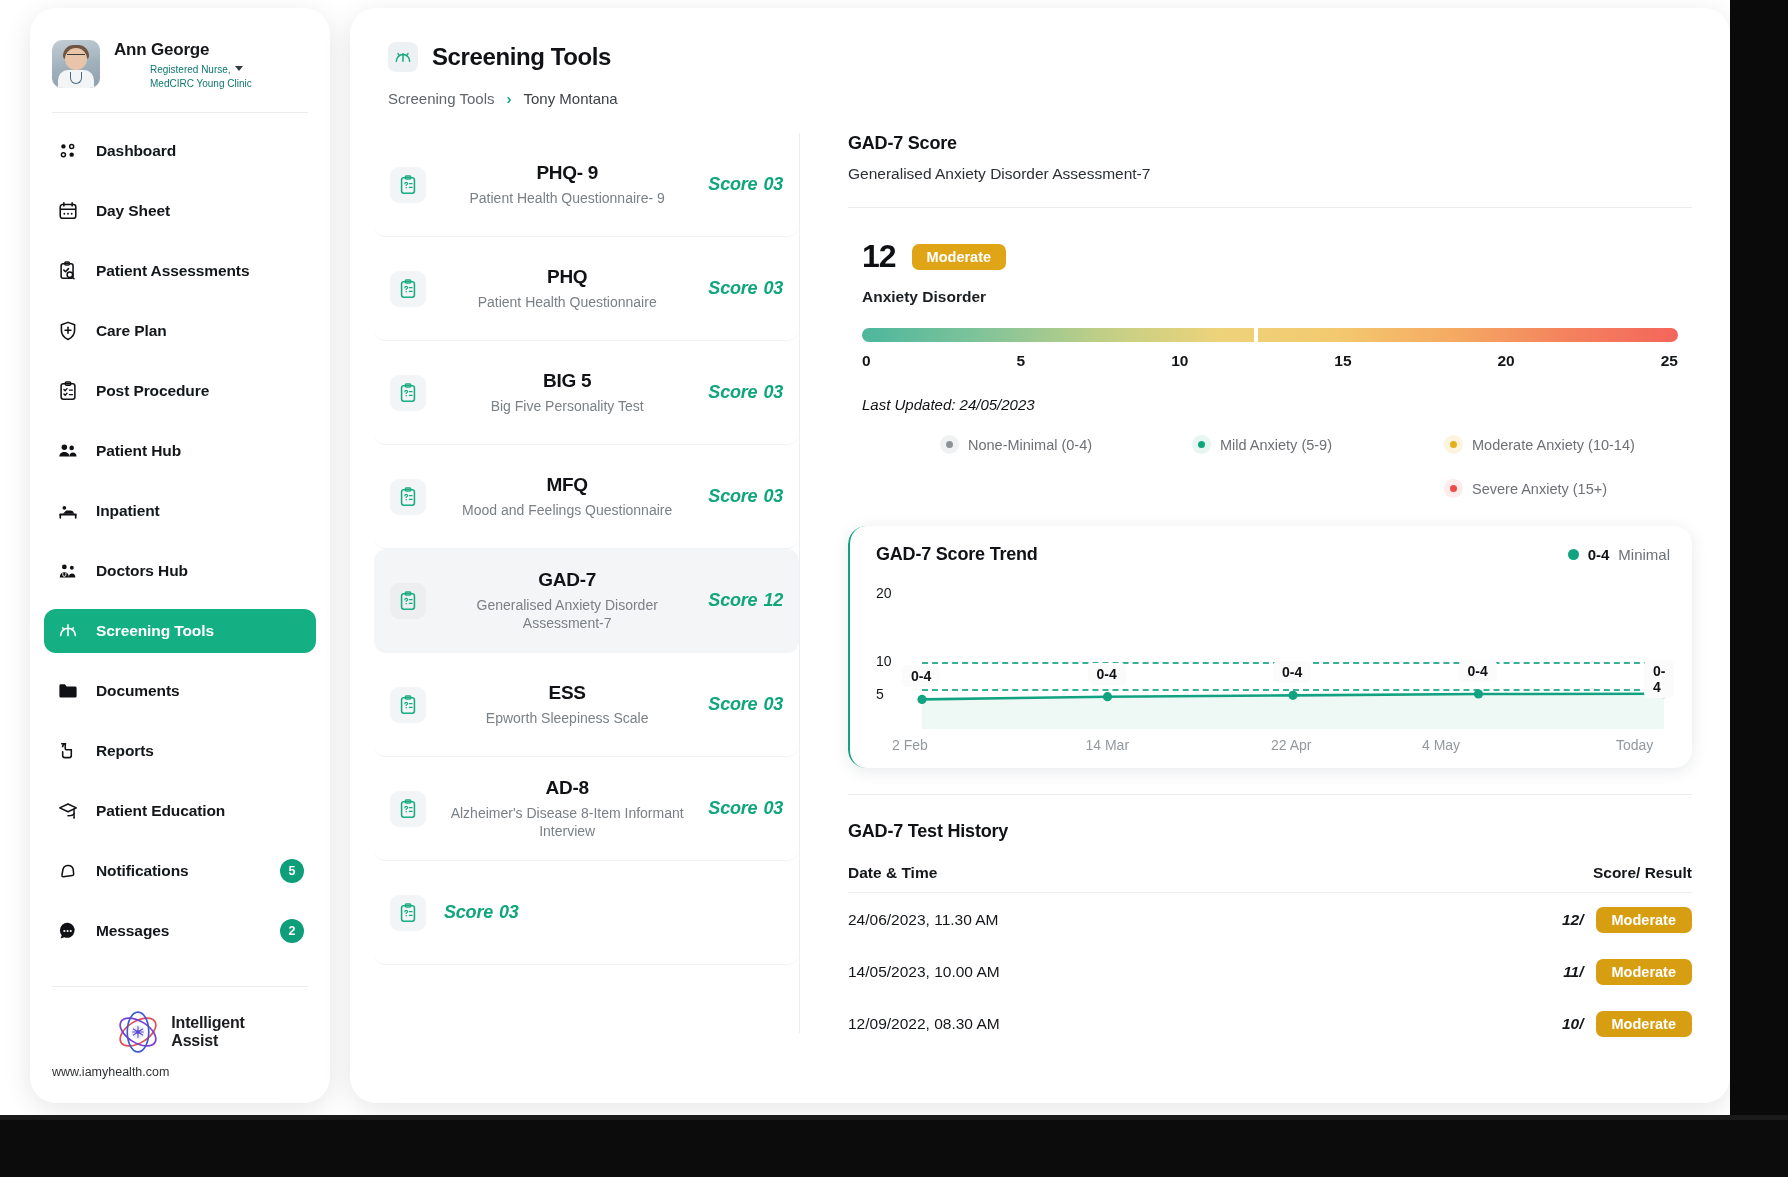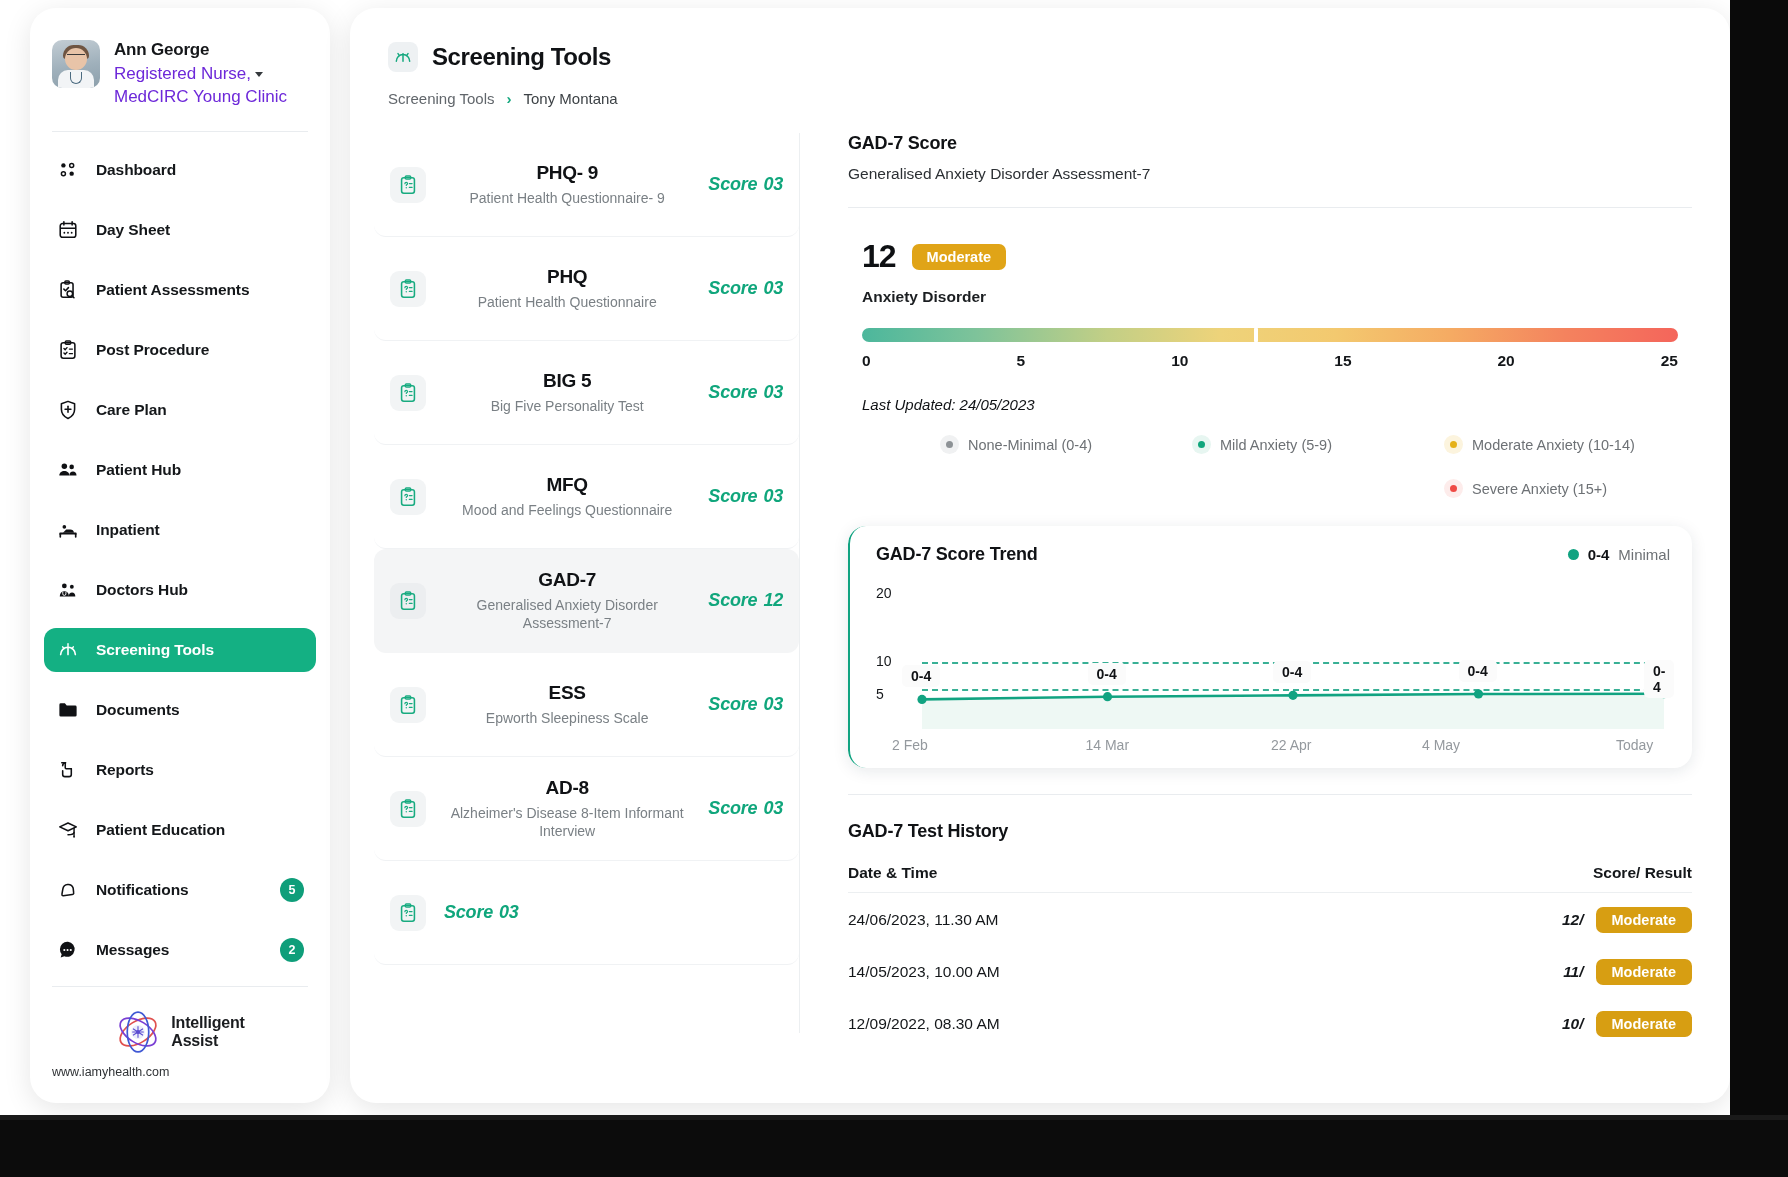--- a/index.html
+++ b/index.html
@@ -33,21 +33,21 @@
     border-radius:50%; background:#e8c4a8; }
   .avatar .hair { position:absolute; left:11px; top:5px; width:26px; height:14px;
     border-radius:13px 13px 4px 4px; background:#6f5542; }
   .avatar .glass { position:absolute; left:15px; top:14px; width:18px; height:5px;
     border-top:1.5px solid #3b3b3b; }
   .avatar .body { position:absolute; left:6px; top:30px; width:36px; height:20px;
     border-radius:10px 10px 0 0; background:#f2f4f6; }
   .avatar .stetho { position:absolute; left:18px; top:32px; width:12px; height:12px;
     border:1.5px solid #4b6b80; border-top:none; border-radius:0 0 8px 8px; }
   .pname { font-size:17px; font-weight:700; color:#15171a; letter-spacing:-.2px; }
-  .prole { font-size:17px; color:#6d28d9; margin-top:3px; line-height:1.35; }
+  .prole { font-size:10px; color:#0f766e; margin-top:3px; line-height:1.35;margin-left:36px; }
   .caret { display:inline-block; width:0;height:0;border-left:4.5px solid transparent;
     border-right:4.5px solid transparent;border-top:5px solid #35393d; margin-left:4px;
     vertical-align:2px; }
   .divider { height:1px; background:#e9ecef; margin:22px 22px 0 22px; }
 
   .nav { padding:16px 14px 0 14px; }
   .nav-item {
     display:flex; align-items:center; gap:16px;
     height:44px; padding:0 12px; border-radius:12px; margin-bottom:16px;
     cursor:pointer; position:relative;
@@ -226,39 +226,39 @@
               <path d="M7.5 11l1.8 1.8 3.2-3.4" fill="none" stroke="currentColor" stroke-width="1.7" stroke-linecap="round" stroke-linejoin="round"></path>
               <circle cx="14" cy="16" r="3" fill="none" stroke="currentColor" stroke-width="1.6"></circle>
               <line x1="16.3" y1="18.3" x2="18.5" y2="20.5" stroke="currentColor" stroke-width="1.7" stroke-linecap="round"></line>
             </svg>
           </span>
           <span class="lbl">Patient Assessments</span>
         </div>
         <div class="nav-item">
           <span class="ico">
             <svg width="22" height="22" viewBox="0 0 24 24" fill="none" stroke="none">
+              <path d="M12 2.6l7.2 2.6v6.1c0 4.6-3 8.2-7.2 10-4.2-1.8-7.2-5.4-7.2-10V5.2z" fill="none" stroke="currentColor" stroke-width="1.7" stroke-linejoin="round"></path>
+              <line x1="12" y1="8" x2="12" y2="14.5" stroke="currentColor" stroke-width="1.7" stroke-linecap="round"></line>
+              <line x1="8.8" y1="11.2" x2="15.2" y2="11.2" stroke="currentColor" stroke-width="1.7" stroke-linecap="round"></line>
+            </svg>
+          </span>
+          <span class="lbl">Care Plan</span>
+        </div>
+        <div class="nav-item">
+          <span class="ico">
+            <svg width="22" height="22" viewBox="0 0 24 24" fill="none" stroke="none">
               <rect x="4.5" y="4" width="15" height="17" rx="2.4" fill="none" stroke="currentColor" stroke-width="1.7"></rect>
               <rect x="9" y="2.2" width="6" height="3.5" rx="1.2" fill="none" stroke="currentColor" stroke-width="1.5"></rect>
               <path d="M7.6 10.3l1.3 1.3 2-2.2" fill="none" stroke="currentColor" stroke-width="1.5" stroke-linecap="round"></path>
               <path d="M7.6 15.3l1.3 1.3 2-2.2" fill="none" stroke="currentColor" stroke-width="1.5" stroke-linecap="round"></path>
               <line x1="13.5" y1="11" x2="16.8" y2="11" stroke="currentColor" stroke-width="1.5" stroke-linecap="round"></line>
               <line x1="13.5" y1="16" x2="16.8" y2="16" stroke="currentColor" stroke-width="1.5" stroke-linecap="round"></line>
             </svg>
           </span>
           <span class="lbl">Post Procedure</span>
-        </div>
-        <div class="nav-item">
-          <span class="ico">
-            <svg width="22" height="22" viewBox="0 0 24 24" fill="none" stroke="none">
-              <path d="M12 2.6l7.2 2.6v6.1c0 4.6-3 8.2-7.2 10-4.2-1.8-7.2-5.4-7.2-10V5.2z" fill="none" stroke="currentColor" stroke-width="1.7" stroke-linejoin="round"></path>
-              <line x1="12" y1="8" x2="12" y2="14.5" stroke="currentColor" stroke-width="1.7" stroke-linecap="round"></line>
-              <line x1="8.8" y1="11.2" x2="15.2" y2="11.2" stroke="currentColor" stroke-width="1.7" stroke-linecap="round"></line>
-            </svg>
-          </span>
-          <span class="lbl">Care Plan</span>
         </div>
         <div class="nav-item">
           <span class="ico">
             <svg width="22" height="22" viewBox="0 0 24 24" fill="none" stroke="none">
               <circle cx="8" cy="8" r="3" fill="currentColor"></circle>
               <circle cx="16" cy="8.6" r="2.5" fill="currentColor"></circle>
               <path d="M2.5 18c0-3.2 2.5-5 5.5-5s5.5 1.8 5.5 5z" fill="currentColor"></path>
               <path d="M13.5 18c0-2.8 1.6-4.4 4-4.4 2 0 3.8 1.2 3.8 4.4z" fill="currentColor"></path>
             </svg>
           </span>

